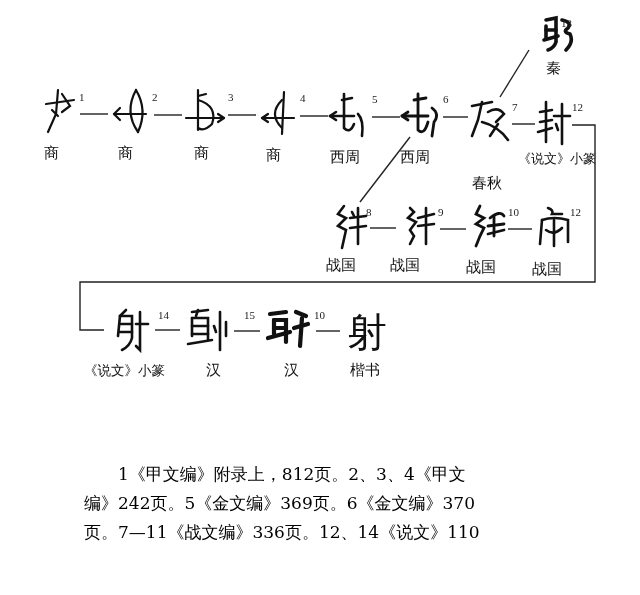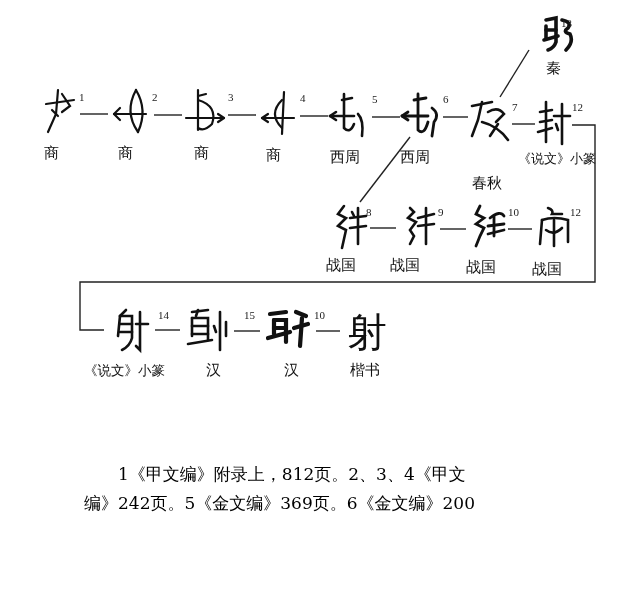--- a/index.html
+++ b/index.html
@@ -278,14 +278,15 @@
   <span class="lbl" style="left:284px;top:362px;">汉</span>
 </div>
 
 <div>
   <span class="glyph" style="left:344px;top:310px;width:46px;font-size:40px;line-height:44px;font-weight:normal;">射</span>
   <span class="lbl" style="left:350px;top:362px;text-align:center;">楷书</span>
 </div>
 
 <div class="notes">
   <p class="indent">1《甲文编》附录上，812页。2、3、4《甲文</p>
-  <p>编》242页。5《金文编》369页。6《金文编》200</p>
+  <p>编》242页。5《金文编》369页。6《金文编》370</p>
+  <p>页。7—11《战文编》336页。12、14《说文》110</p>
 </div>
 
 </body></html>

